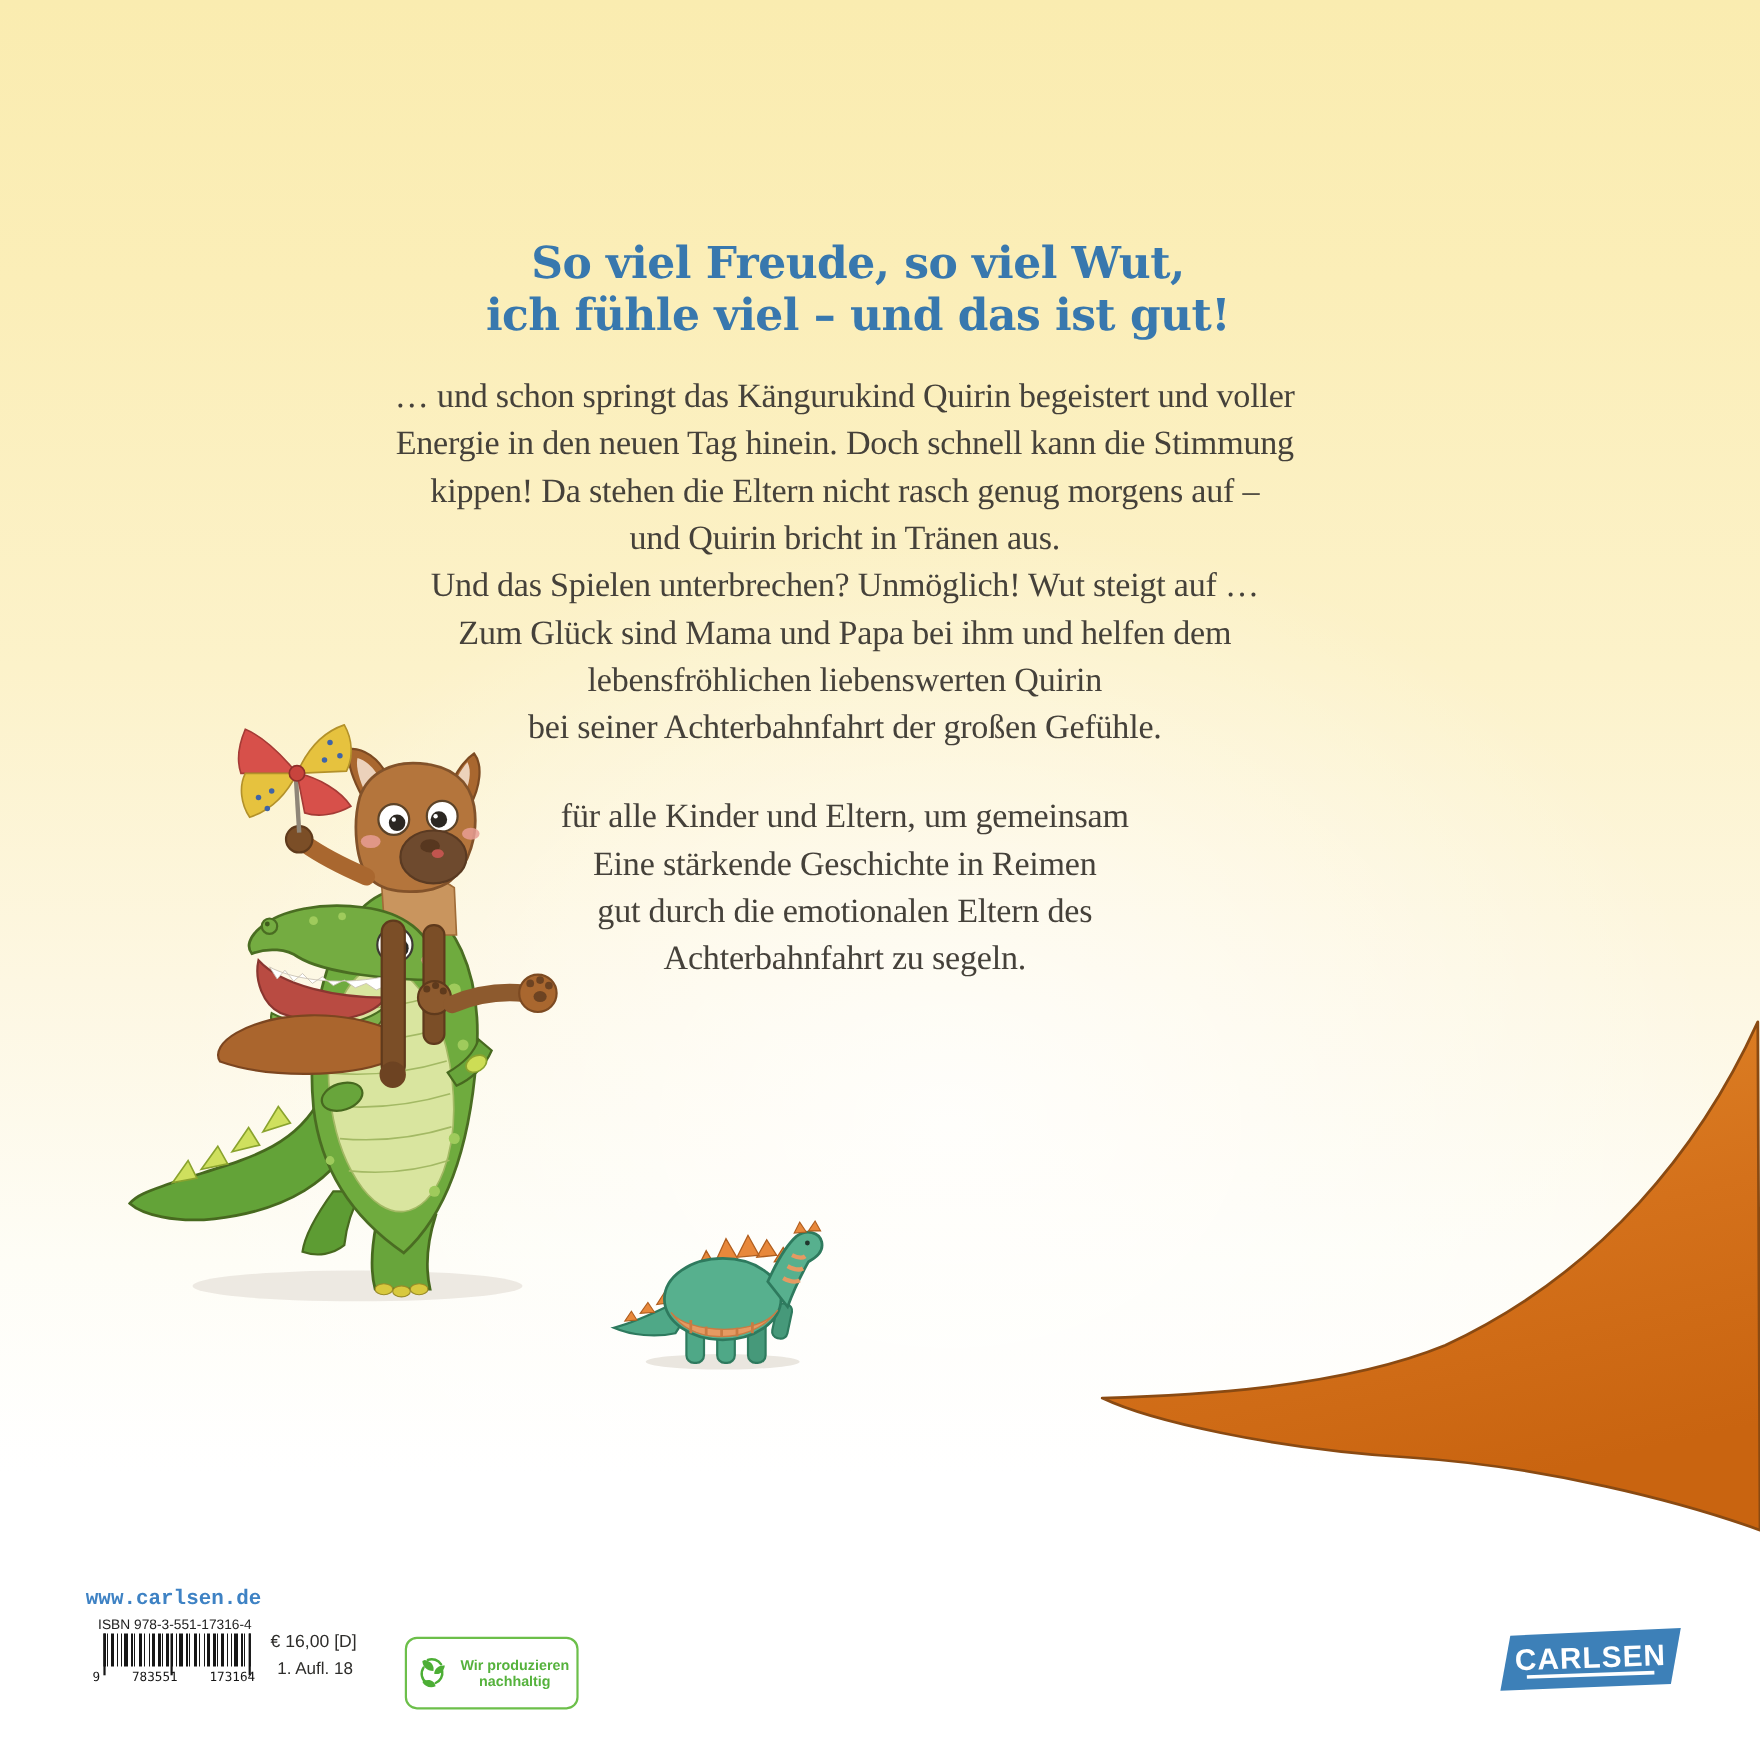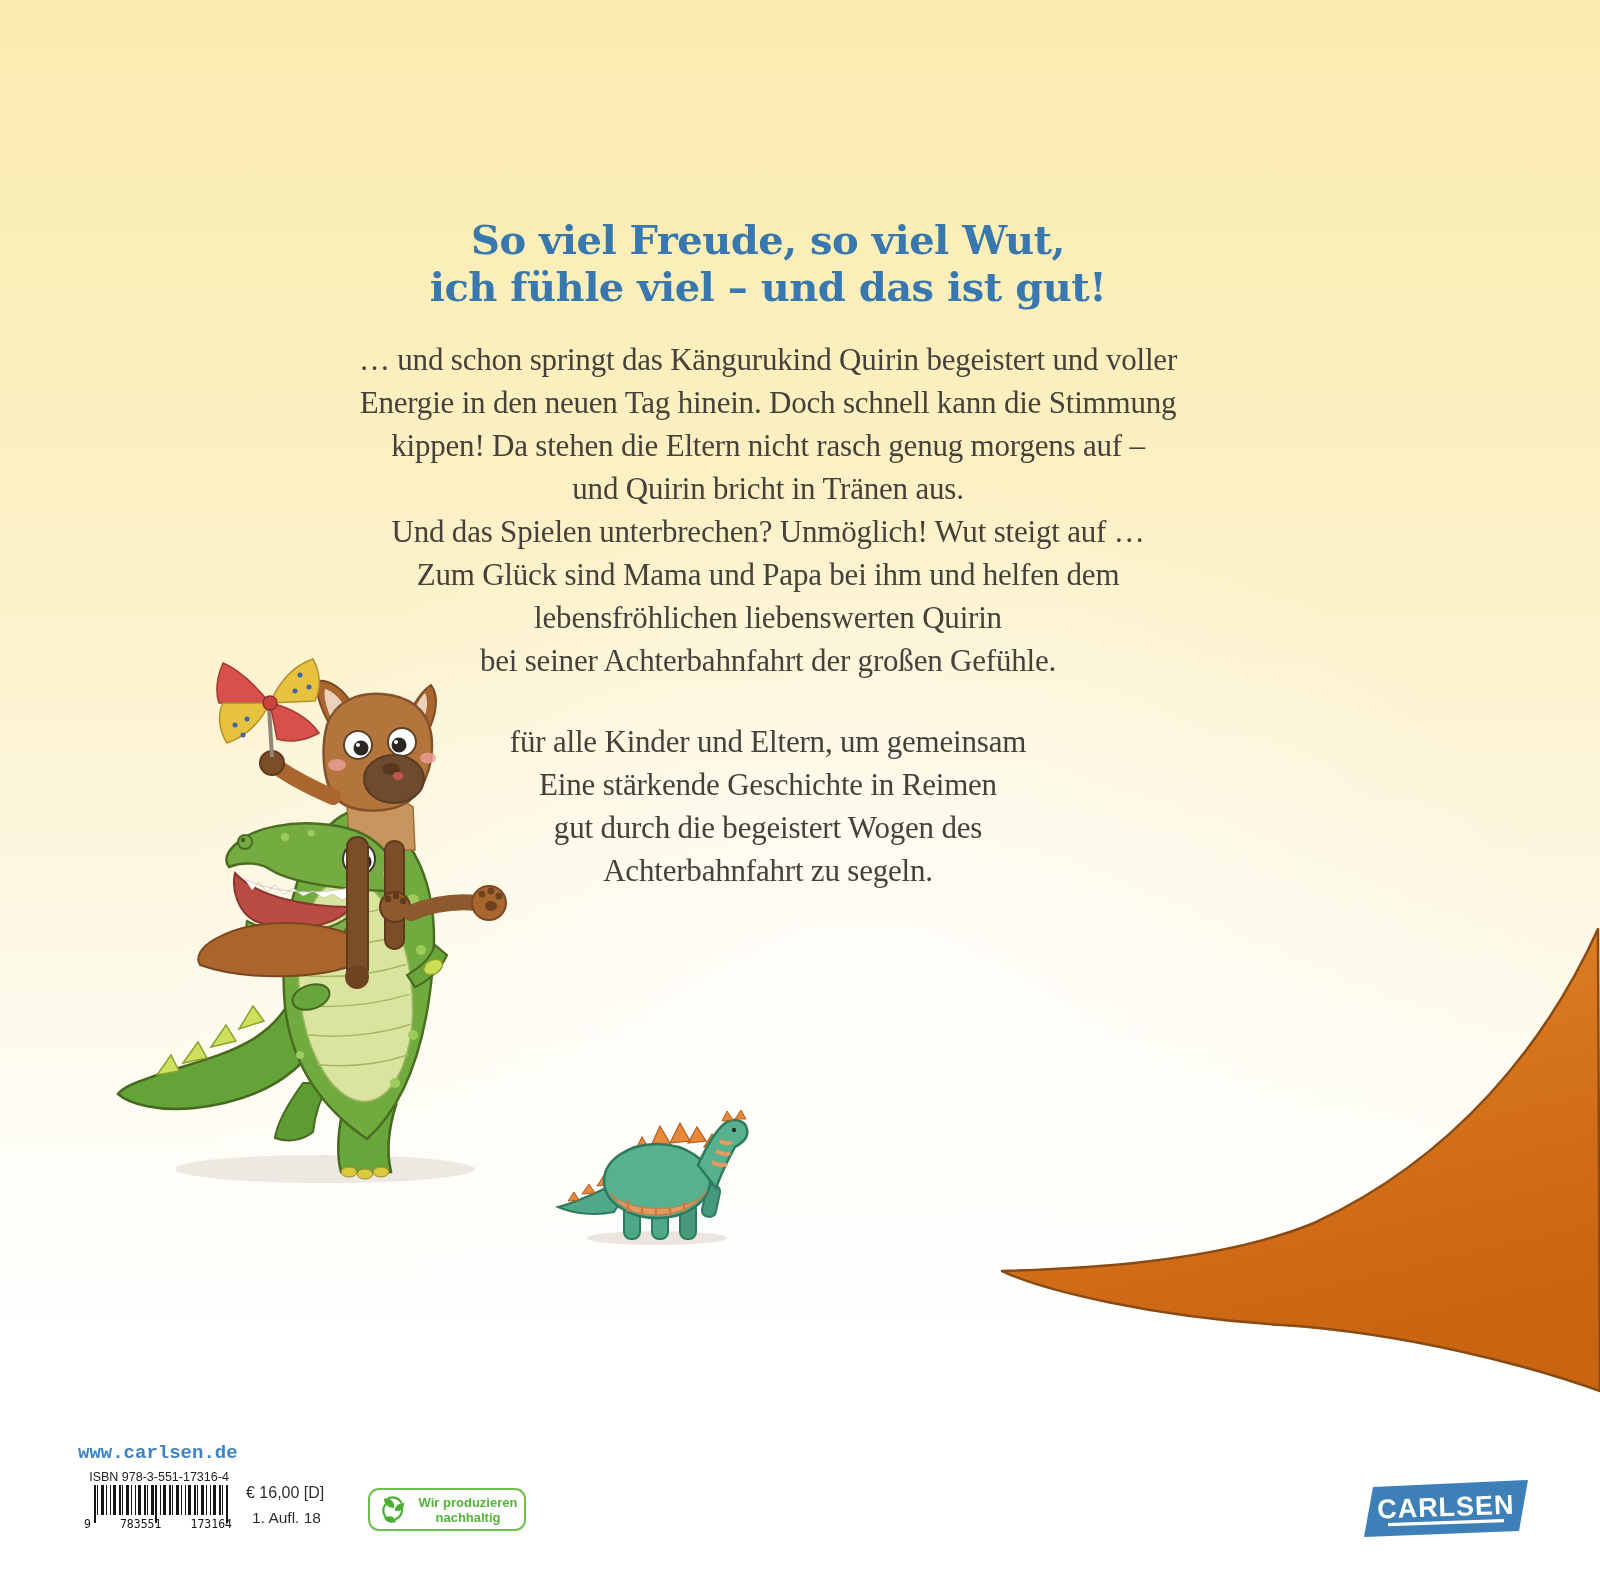--- a/index.html
+++ b/index.html
@@ -13,20 +13,21 @@
       linear-gradient(180deg,#faecb0 0%,#fbeeb8 16%,#fcf2ca 38%,#fdf7e2 56%,#fefdf6 72%,#ffffff 84%,#ffffff 100%);
   }
   .center-text{position:absolute;left:0;width:1536px;text-align:center;}
   .headline{
     top:216px;
     font-family:"DejaVu Serif", serif;
     font-weight:bold;
     font-size:40px;line-height:47px;
     letter-spacing:-0.5px;
     color:#3878ae;
+    padding-left:12px;
   }
   .blurb{
     top:338px;
     font-size:31px;line-height:43px;
     color:#45413a;
     letter-spacing:-0.2px;
   }
   .blurb2{top:720px;}
   
   .website{
@@ -55,21 +56,21 @@
     font-size:11.5px;color:#161616;
     display:flex;justify-content:space-between;padding:0 2px;
   }
   .price-block{
     position:absolute;left:246px;top:1484px;
     font-family:"Liberation Sans", sans-serif;color:#2e2d2b;
   }
   .price{font-size:16px;}
   .edition{font-size:15.5px;margin-top:7px;margin-left:6px;}
   .eco-badge{
-    position:absolute;left:368px;top:1488px;width:158px;height:43px;
+    position:absolute;left:368px;top:1488px;width:158px;height:66px;
     border:2px solid #6cbf4a;border-radius:11px;background:#fff;
     display:flex;align-items:center;gap:6px;padding:4px 6px;box-sizing:border-box;
   }
   .eco-text{
     font-family:"Liberation Sans", sans-serif;
     font-weight:bold;font-size:13px;line-height:15px;color:#55b23c;text-align:center;flex:1;
   }
   .carlsen-logo{position:absolute;left:1362px;top:1478px;}
   
   .illu{position:absolute;}
@@ -91,21 +92,21 @@
       <div>und Quirin bricht in Tränen aus.</div>
       <div>Und das Spielen unterbrechen? Unmöglich! Wut steigt auf …</div>
       <div>Zum Glück sind Mama und Papa bei ihm und helfen dem</div>
       <div>lebensfröhlichen liebenswerten Quirin</div>
       <div>bei seiner Achterbahnfahrt der großen Gefühle.</div>
     </div>
 
   <div class="center-text blurb blurb2">
       <div>für alle Kinder und Eltern, um gemeinsam</div>
       <div>Eine stärkende Geschichte in Reimen</div>
-      <div>gut durch die begeistert Wogen des</div>
+      <div>gut durch die emotionalen Eltern des</div>
       <div>Achterbahnfahrt zu segeln.</div>
     </div>
 
   <svg class="illu" style="left:95px;top:645px" width="430" height="545" viewBox="0 0 430 545">
 
     <ellipse cx="230" cy="524" rx="150" ry="14" fill="#e8e4dc" opacity="0.8"></ellipse>
 
     <path d="M232,378 C212,430 162,456 100,463 C64,467 34,459 23,449 C30,440 46,436 62,430 C122,410 172,402 197,352 Z" fill="#63a338" stroke="#47691f" stroke-width="2.5"></path>
     <path d="M62,430 l14,-20 l8,16 Z M88,418 l15,-21 l9,16 Z M116,402 l15,-22 l10,16 Z M144,384 l14,-23 l11,15 Z" fill="#cfe05e" stroke="#8aa32e" stroke-width="1.5"></path>
 

